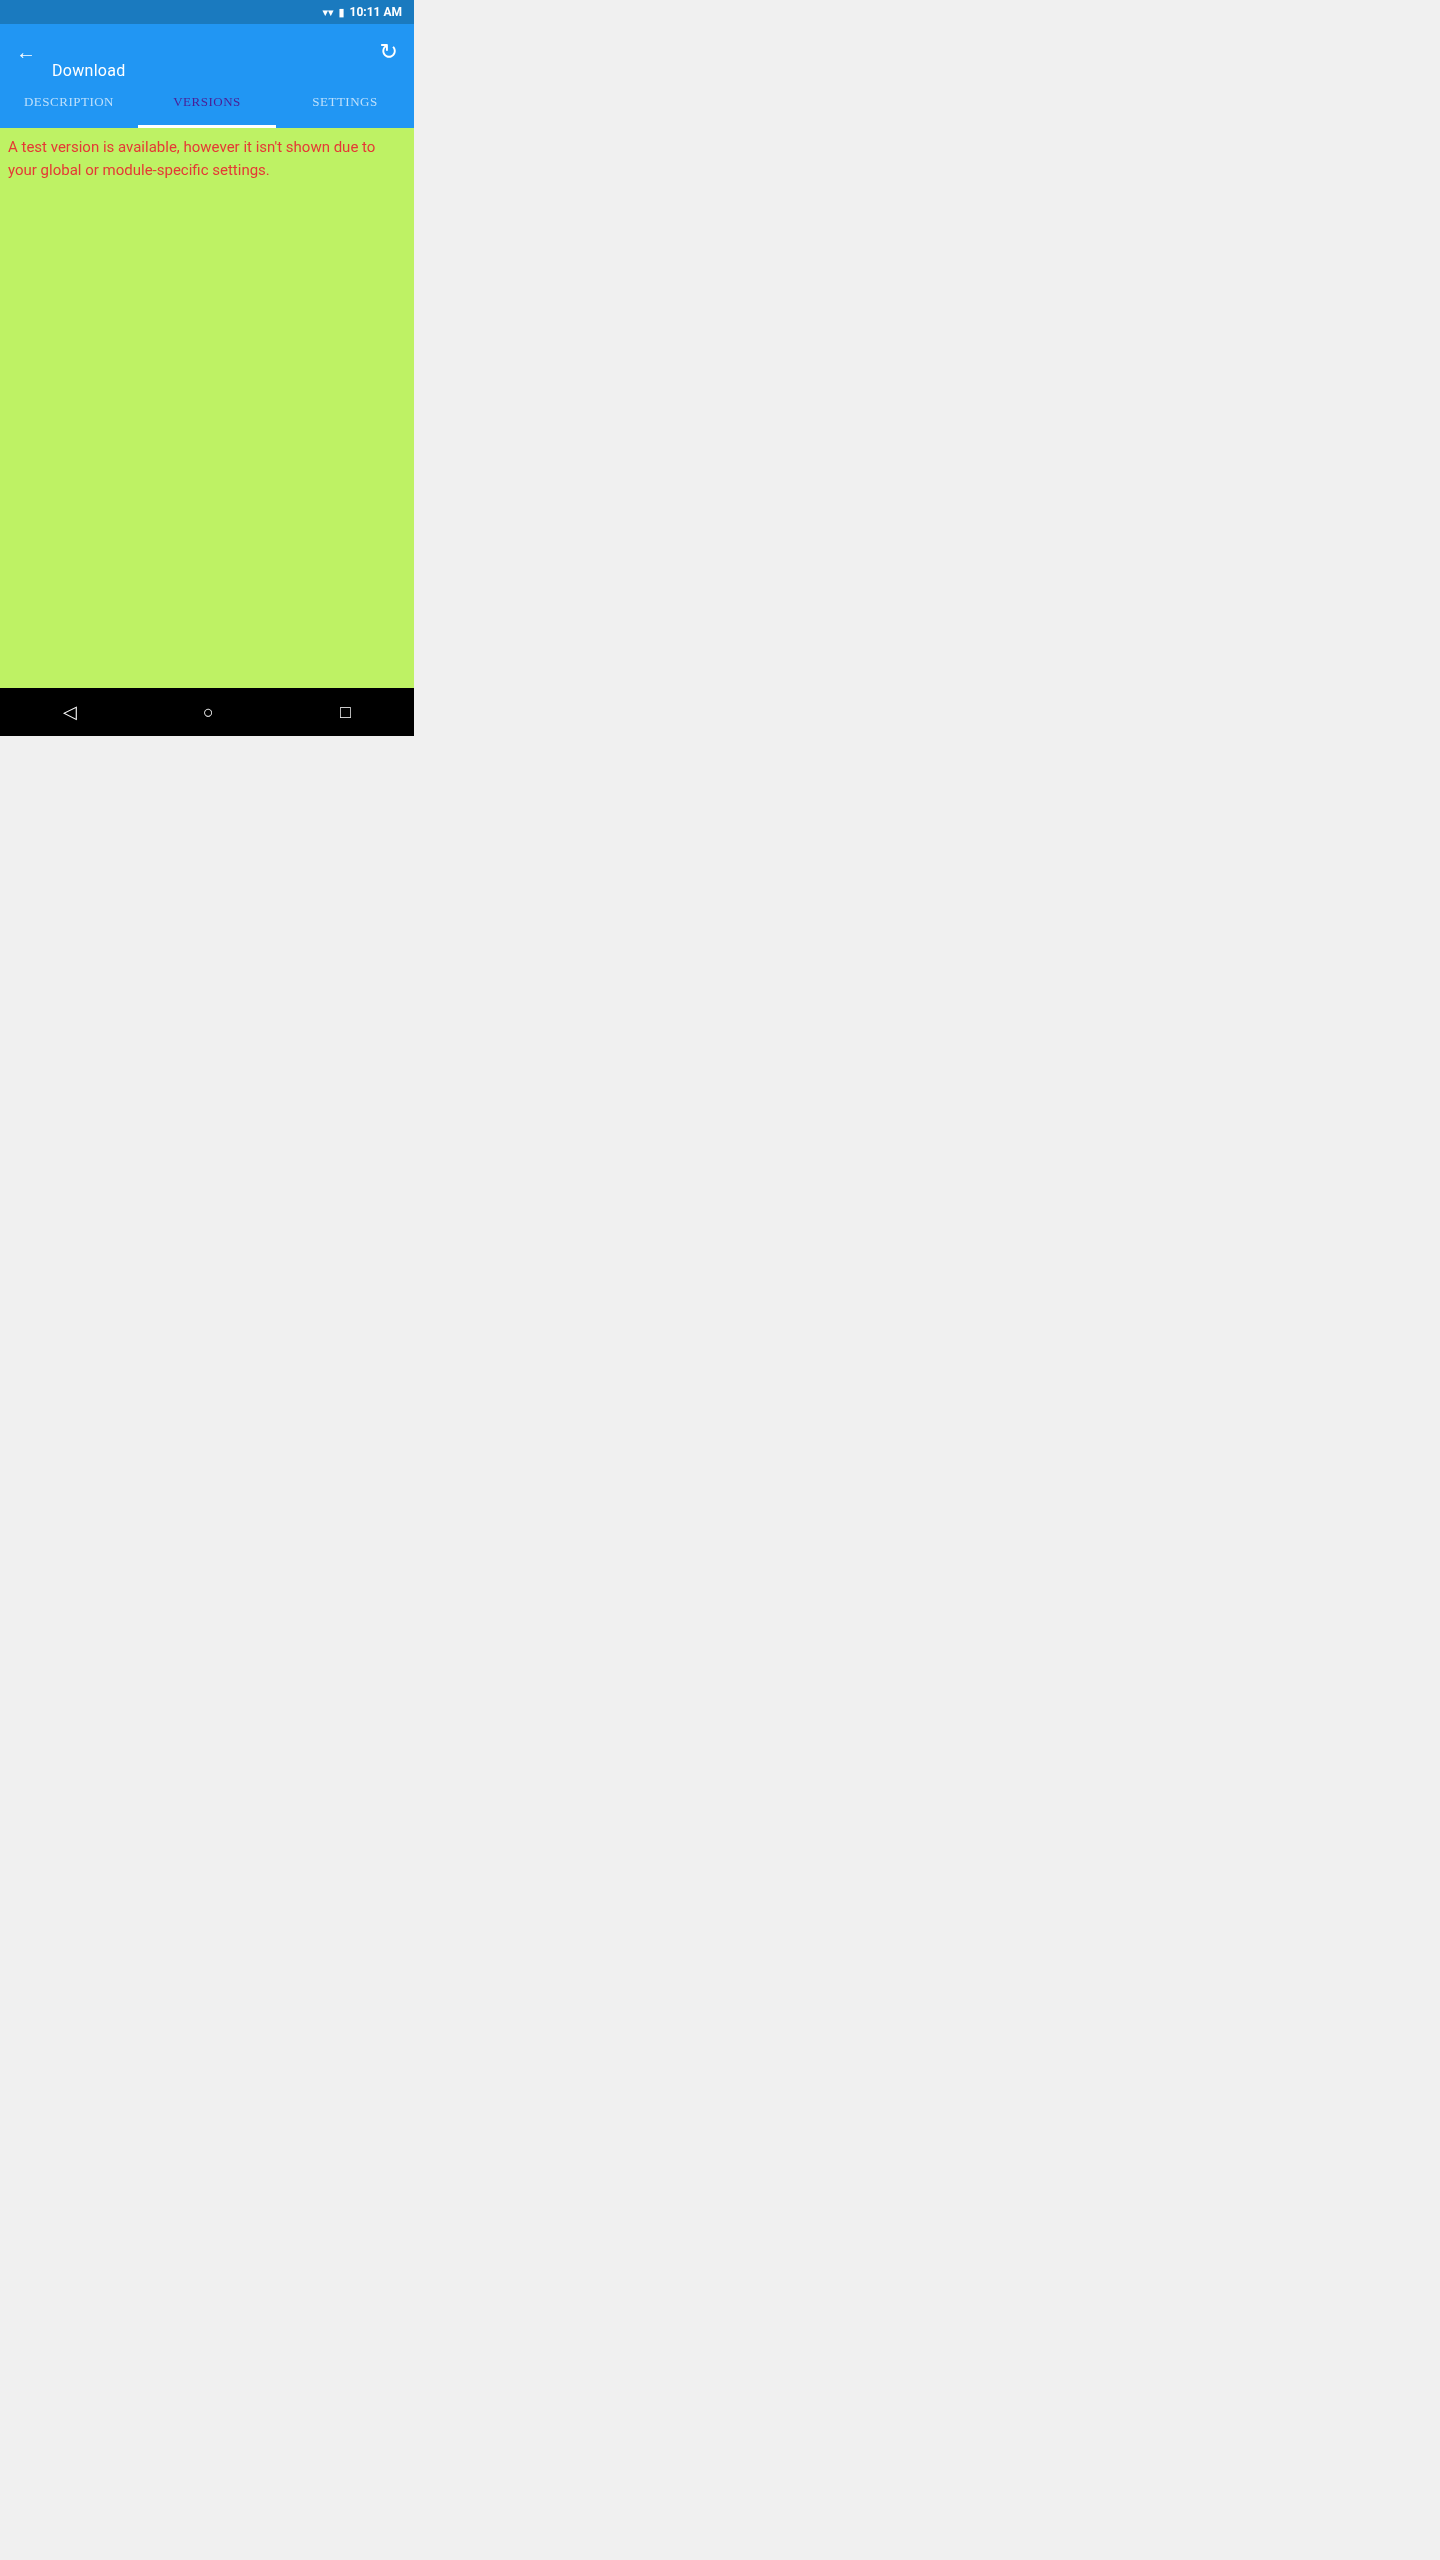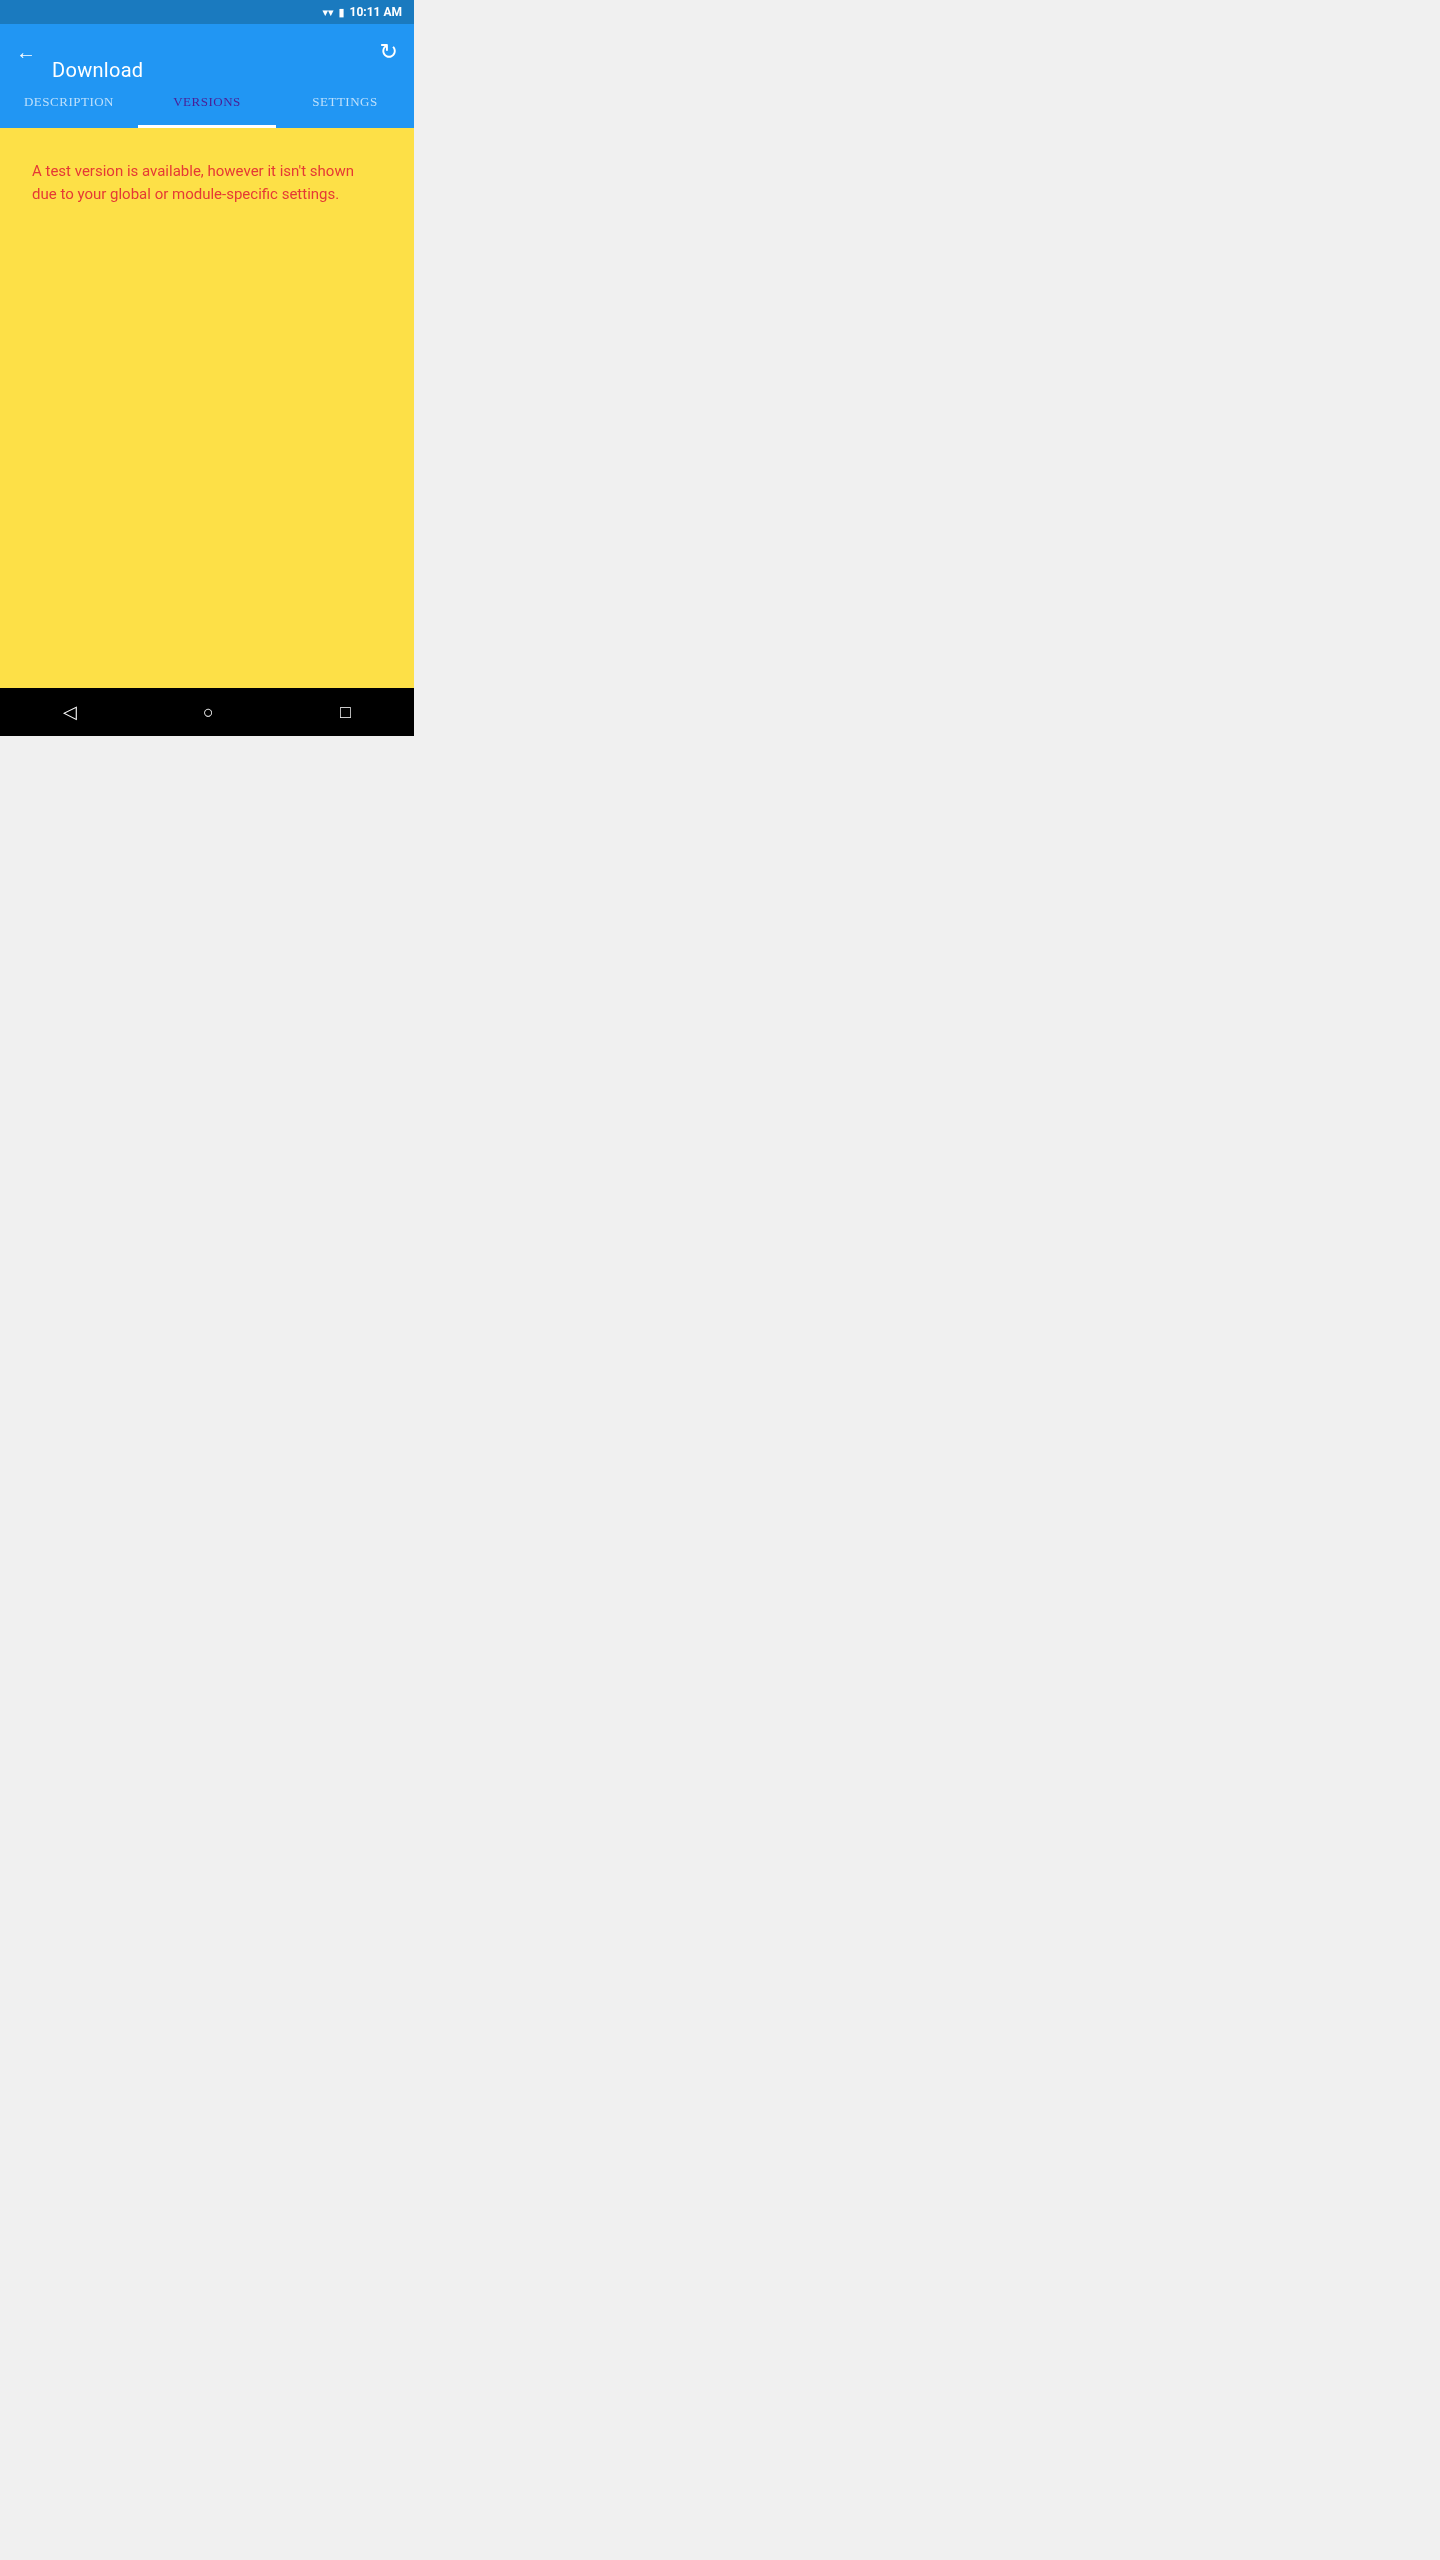--- a/index.html
+++ b/index.html
@@ -67,21 +67,21 @@
       cursor: pointer;
       padding: 8px;
       display: flex;
       align-items: center;
       justify-content: center;
       font-size: 20px;
     }
 
     .header-title {
       color: white;
-      font-size: 20px;
+      font-size: 16px;
       font-weight: 400;
       flex: 1;
       margin-left: 8px;
       letter-spacing: 0.3px;
       margin-top: 36px;
     }
 
     .refresh-button {
       color: white;
       background: none;
@@ -131,22 +131,22 @@
       bottom: 0;
       left: 0;
       right: 0;
       height: 3px;
       background: white;
     }
 
     
     .content-area {
       flex: 1;
-      background: #fde047;
-      padding: 32px;
+      background: #bef264;
+      padding: 8px;
     }
 
     .version-message {
       color: #e53935;
       font-size: 15px;
       line-height: 1.5;
     }
 
     
     .bottom-nav {

